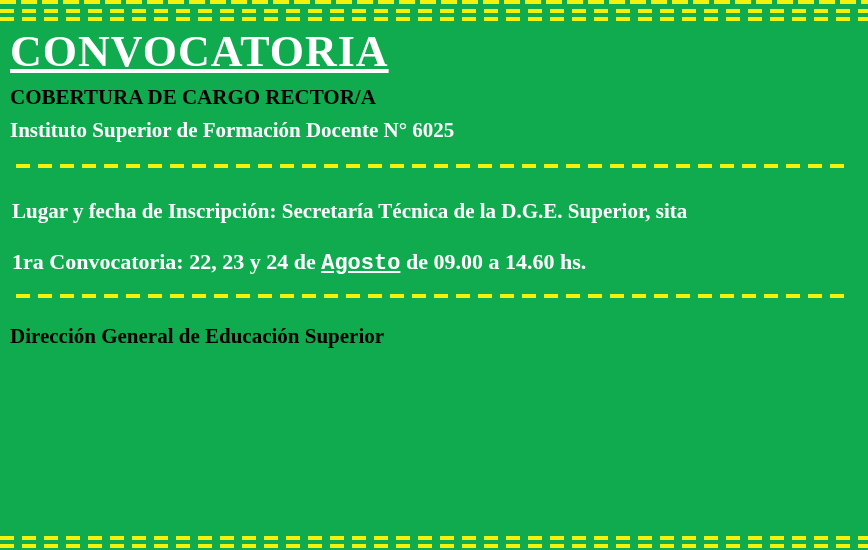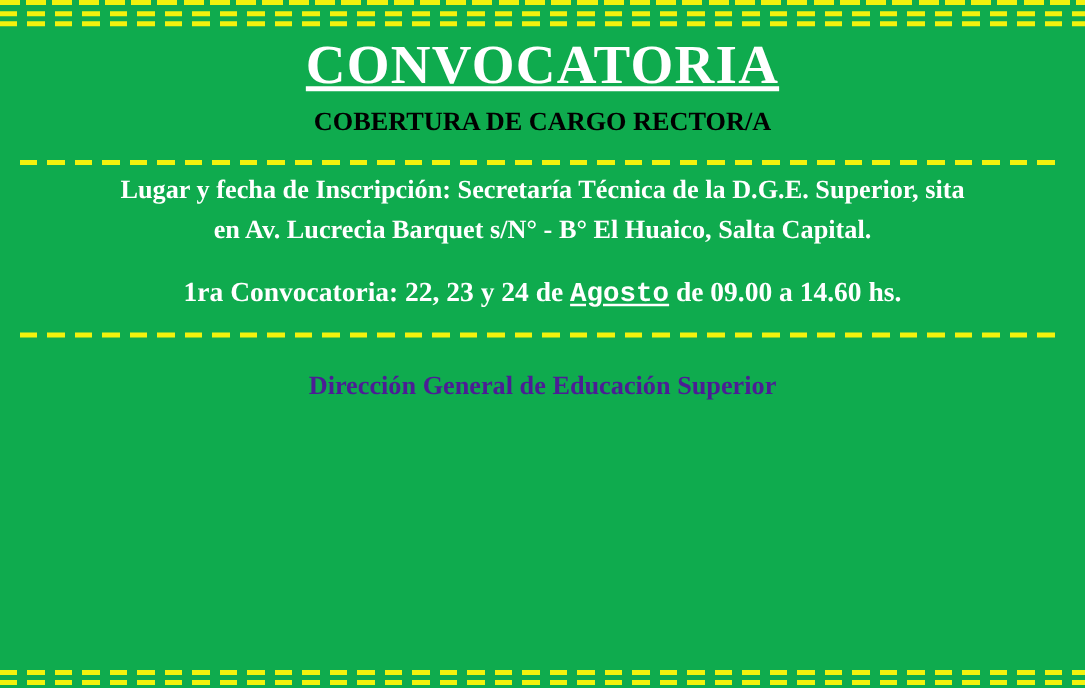--- a/index.html
+++ b/index.html
@@ -46,21 +46,21 @@
       #f2f20d 16px,
       rgba(0,0,0,0) 16px,
       rgba(0,0,0,0) 21px
     );
   }
   .spacer-2 { height: 5px; }
   .spacer-3 { height: 4px; }
 
   .content {
     padding: 0 10px;
-    text-align: center;
+    text-align: left;
     color: #ffffff;
   }
   .title {
     font-size: 44px;
     font-weight: bold;
     letter-spacing: 1px;
     text-decoration: underline;
     margin-top: 26px;
     margin-bottom: 8px;
     color: #ffffff;
@@ -82,37 +82,37 @@
     height: 4px;
     background-image: repeating-linear-gradient(
       to right,
       #f2f20d 0px,
       #f2f20d 14px,
       rgba(0,0,0,0) 14px,
       rgba(0,0,0,0) 22px
     );
   }
   .block-2 {
-    margin-top: 4px;
+    margin-top: 28px;
     padding: 0 2px;
   }
   .block-2 .line { line-height: 1.5; }
   .conv-line {
     margin-top: 22px;
     font-size: 22px;
     font-weight: bold;
   }
   .u { text-decoration: underline; font-family: Liberation Mono, monospace; }
   .block-3 {
     margin-top: 26px;
   }
   .footer-line {
     font-size: 21px;
     font-weight: bold;
-    color: #4c1d95;
+    color: #000000;
   }
   .bottom-dashes {
     position: absolute;
     left: 0;
     right: 0;
     bottom: 0;
     height: 14px;
   }
 </style>
 </head>
@@ -127,26 +127,26 @@
     <div class="spacer-3"></div>
     <div class="dash-line"></div>
   </div>
 
   <div class="content">
 
     <div class="title">CONVOCATORIA</div>
 
     <div class="subtitle">COBERTURA DE CARGO RECTOR/A</div>
 
+    <div class="line">Instituto Superior de Formación Docente N° 6025</div>
 
     <div class="section-divider"></div>
 
     <div class="block-2">
       <div class="line">Lugar y fecha de Inscripción: Secretaría Técnica de la D.G.E. Superior, sita</div>
-      <div class="line">en Av. Lucrecia Barquet s/N° - B° El Huaico, Salta Capital.</div>
 
       <div class="conv-line">
         <span>1ra Convocatoria: 22, 23 y 24 de </span><span class="u">Agosto</span><span> de 09.00 a 14.60 hs.</span>
       </div>
     </div>
 
     <div class="section-divider"></div>
 
     <div class="block-3">
       <div class="footer-line">Dirección General de Educación Superior</div>

